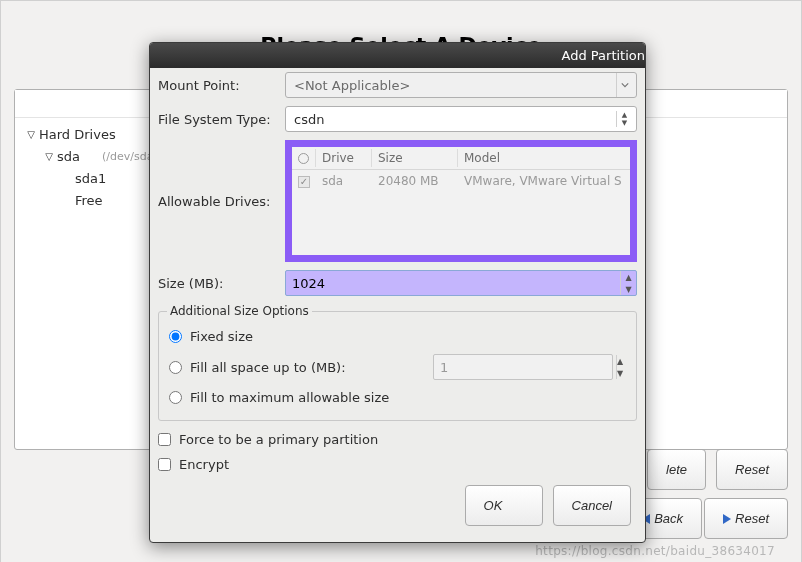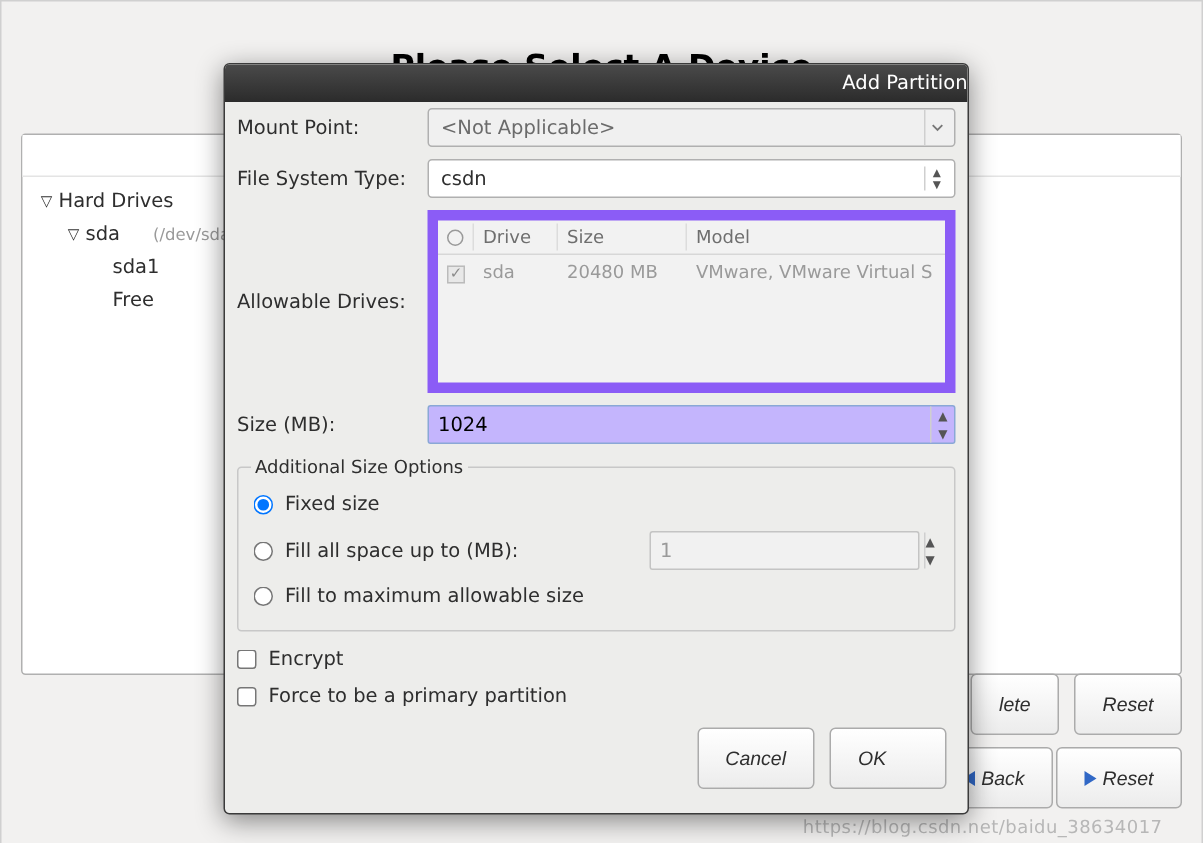--- a/index.html
+++ b/index.html
@@ -340,30 +340,30 @@
       </div>
 
       <div class="radio-row">
         <input type="radio" name="sizeopt" style="">
         <span>Fill to maximum allowable size</span>
       </div>
     </fieldset>
 
     <div class="check-row">
       <input type="checkbox" style="">
-      <span>Encrypt</span>
+      <span>Force to be a primary partition</span>
     </div>
     <div class="check-row">
       <input type="checkbox" style="">
-      <span>Force to be a primary partition</span>
+      <span>Encrypt</span>
     </div>
 
     <div class="modal-buttons">
+      <button class="btn" style="min-width:78px">
+          <span>OK</span>
+        </button>
       <button class="btn" style="min-width:78px">
           <span>Cancel</span>
         </button>
-      <button class="btn" style="min-width:78px">
-          <span>OK</span>
-        </button>
     </div>
 
   </div>
 </div>
 
 </body></html>

